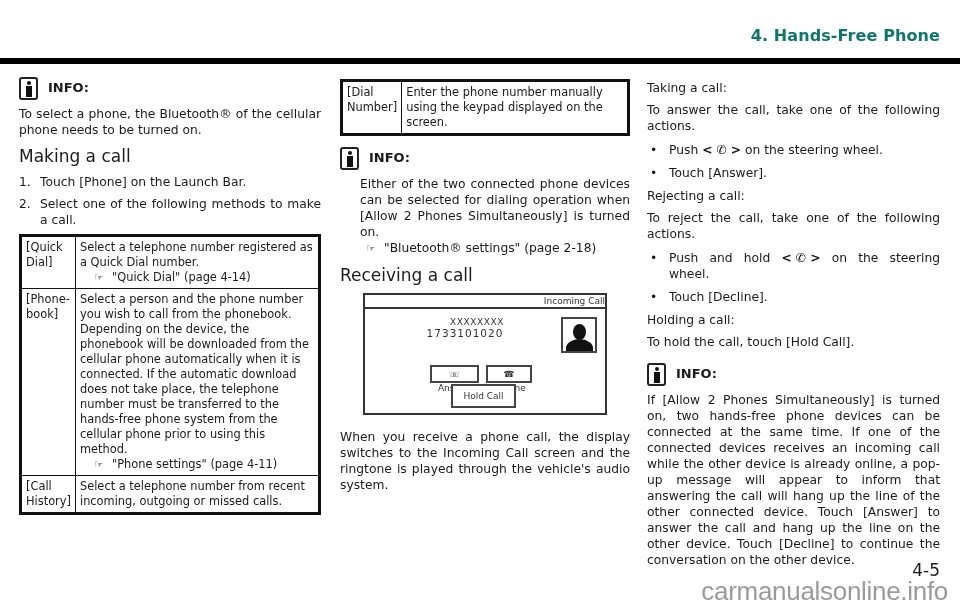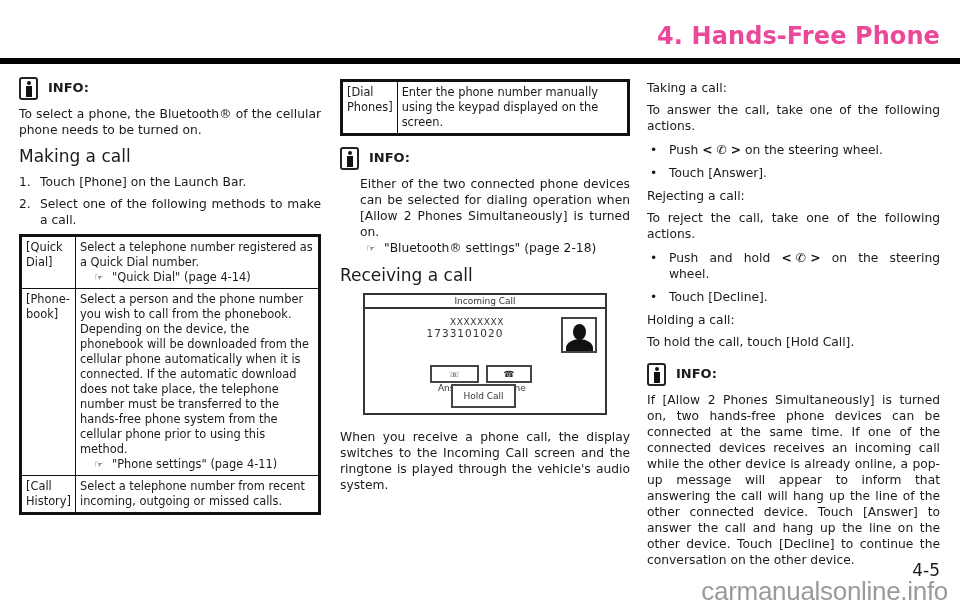--- a/index.html
+++ b/index.html
@@ -1,19 +1,19 @@
 <!DOCTYPE html>
 <html><head>
 <meta charset="utf-8">
 <style>
   * { box-sizing: border-box; margin: 0; padding: 0; }
   html, body { width: 960px; height: 611px; background: #ffffff; overflow: hidden; }
   body { position: relative; font-family: "DejaVu Sans", sans-serif; color: #1a1a1a; font-size: 12.3px; line-height: 16px; }
 
-  .header-title { position: absolute; right: 20px; top: 28px; font-size: 24px; font-weight: bold; color: #ec4899; letter-spacing: 0.1px; }
+  .header-title { position: absolute; right: 20px; top: 28px; font-size: 16px; font-weight: bold; color: #0f766e; letter-spacing: 0.1px; }
   .header-rule { position: absolute; left: 0; top: 58px; width: 960px; height: 6px; background: #000; }
 
   .col { position: absolute; top: 76px; }
   .col1 { left: 19px; width: 302px; }
   .col2 { left: 340px; width: 290px; }
   .col3 { left: 647px; width: 293px; }
 
   .info-row { display: flex; align-items: center; height: 24px; margin-bottom: 6px; }
   .info-icon { width: 19px; height: 23px; border: 2px solid #222; border-radius: 3px; position: relative; margin-right: 10px; background: #fff; }
   .info-icon .dot { position: absolute; left: 6px; top: 2px; width: 4px; height: 4px; background: #111; border-radius: 50%; }
@@ -28,21 +28,21 @@
   ol.steps li .num { width: 21px; flex-shrink: 0; }
   ol.steps li .txt { flex: 1; text-align: justify; }
 
   table.methods { border-collapse: collapse; border: 3px solid #111; width: 100%; margin-top: 6px; font-size: 11.4px; line-height: 15px; }
   table.methods td { border: 1px solid #111; vertical-align: top; padding: 3px 4px; }
   table.methods td.key { width: 52px; }
   .ref { display: block; padding-left: 14px; }
   .ref-icon { display: inline-block; width: 18px; font-size: 11px; }
 
   .screen { margin: 8px 0 14px 23px; width: 244px; height: 122px; border: 2px solid #333; position: relative; }
-  .screen .scr-title { height: 14px; border-bottom: 2px solid #333; text-align: center; font-size: 9px; line-height: 13px; color: #333; }
+  .screen .scr-title { height: 14px; border-bottom: 2px solid #333; text-align: right; font-size: 9px; line-height: 13px; color: #333; }
   .screen .scr-name { position: absolute; top: 22px; left: 12px; width: 200px; text-align: center; font-size: 9px; letter-spacing: 0.6px; color: #333; line-height: 10px; }
   .screen .scr-num { position: absolute; top: 32px; left: 0; width: 200px; text-align: center; font-size: 10.5px; letter-spacing: 1px; color: #333; line-height: 12px; }
   .screen .avatar { position: absolute; right: 8px; top: 22px; width: 36px; height: 36px; border: 2px solid #444; overflow: hidden; background: #fff; }
   .screen .avatar .head { position: absolute; left: 10px; top: 5px; width: 13px; height: 16px; background: #111; border-radius: 50%; }
   .screen .avatar .body { position: absolute; left: 3px; top: 20px; width: 27px; height: 18px; background: #111; border-radius: 50% 50% 0 0; }
   .scr-btn { position: absolute; border: 2px solid #444; font-size: 9px; color: #333; text-align: center; line-height: 14px; background: #fff; }
   .scr-answer { left: 65px; top: 70px; width: 49px; height: 18px; }
   .scr-decline { left: 121px; top: 70px; width: 46px; height: 18px; }
   .scr-hold { left: 86px; top: 85px; width: 65px; height: 24px; line-height: 20px; }
   .scr-hold { top: 89px; }
@@ -110,21 +110,21 @@
       <td>Select a telephone number from recent incoming, outgoing or missed calls.</td>
     </tr>
   </tbody>
     </table>
 </div>
 
 <div class="col col2" style="top:79px;">
   <table class="methods" style="margin-top:0;">
     <tbody>
         <tr>
-      <td class="key" style="width:54px;">[Dial Phones]</td>
+      <td class="key" style="width:54px;">[Dial Number]</td>
       <td>Enter the phone number manually using the keypad displayed on the screen.</td>
     </tr>
   </tbody>
     </table>
   <div class="info-row" style="margin-top:10px;">
     <div class="info-icon">
         <div class="dot"></div>
         <div class="bar"></div>
       </div>
     <span class="info-label">INFO:</span>

